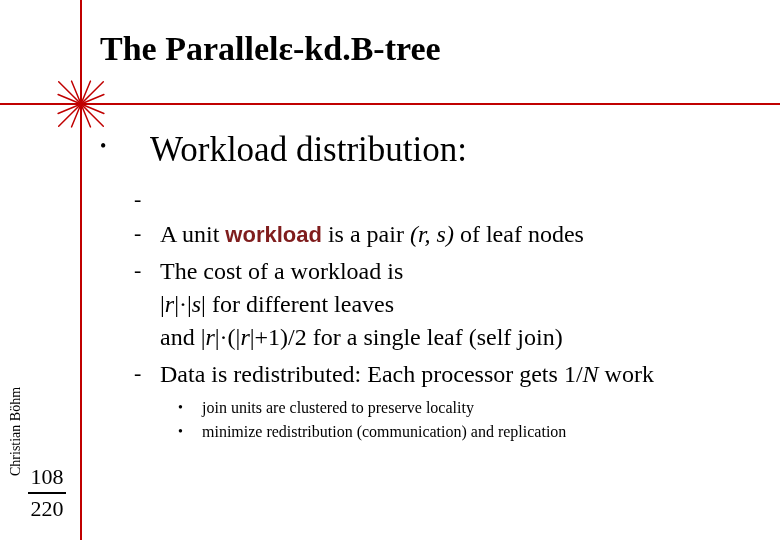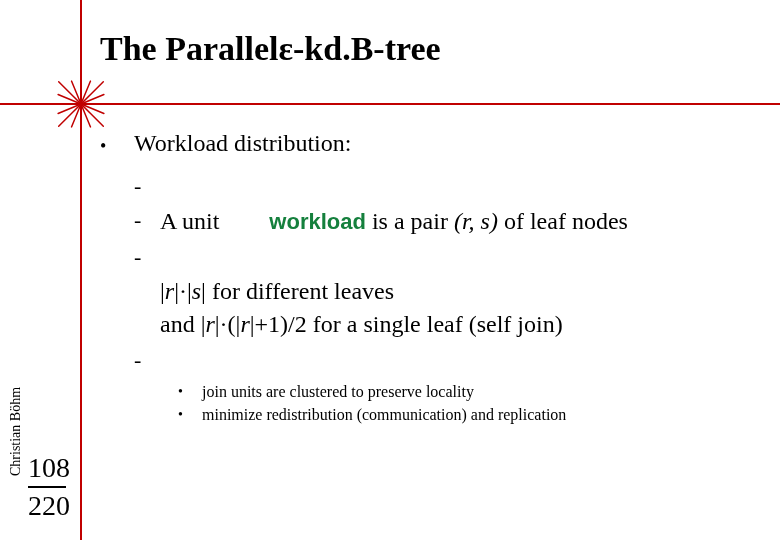--- a/index.html
+++ b/index.html
@@ -14,38 +14,38 @@
   
   .star { position: absolute; left: 50px; top: 73px; width: 62px; height: 62px; pointer-events: none; }
 
   .title { position: absolute; left: 100px; top: 30px; font-size: 34px; font-weight: bold; display: flex; align-items: baseline; flex-wrap: nowrap; }
   .title .eps { font-family: "Times New Roman", serif; }
 
   .content { position: absolute; left: 100px; top: 130px; width: 660px; }
 
   .lvl1 { display: flex; align-items: flex-start; margin-bottom: 14px; }
   .lvl1 .bullet { width: 34px; flex: 0 0 34px; font-size: 18px; padding-top: 6px; }
-  .lvl1 .text { font-size: 24px; }
+  .lvl1 .text { font-size: 35px; margin-left: 16px; }
 
   .lvl2-wrap { margin-left: 34px; }
   .lvl2 { display: flex; align-items: flex-start; margin-bottom: 4px; }
   .lvl2 .dash { width: 26px; flex: 0 0 26px; font-size: 22px; line-height: 1.35; }
   .lvl2 .text { font-size: 24px; line-height: 1.38; }
 
   .lvl3-wrap { margin-left: 78px; margin-top: 6px; }
   .lvl3 { display: flex; align-items: flex-start; margin-bottom: 2px; }
   .lvl3 .dot { width: 24px; flex: 0 0 24px; font-size: 14px; padding-top: 3px; }
   .lvl3 .text { font-size: 16px; line-height: 1.35; }
 
   .italic { font-style: italic; margin-top: 26px; }
-  .wkhl { color: #15803d; font-weight: bold; font-family: Arial, Helvetica, sans-serif; font-size: 22px; margin-left: 44px; }
+  .wkhl { color: #7f1d1d; font-weight: bold; font-family: Arial, Helvetica, sans-serif; font-size: 22px; }
 
   .author { position: absolute; left: 24px; bottom: 64px; transform: rotate(-90deg); transform-origin: left bottom; font-size: 14px; font-family: "Times New Roman", serif; white-space: nowrap; }
 
-  .pagebox { position: absolute; left: 28px; bottom: 18px; text-align: center; font-size: 28px; font-family: "Times New Roman", serif; width: 38px; }
+  .pagebox { position: absolute; left: 28px; bottom: 18px; text-align: center; font-size: 22px; font-family: "Times New Roman", serif; width: 38px; }
   .pagebox .cur { }
   .pagebox .sep { border-top: 2px solid #000; margin: 2px 0; }
   .pagebox .tot { }
 
 </style>
 </head>
 <body>
 
 <div class="slide">
 
@@ -87,28 +87,31 @@
       <div class="lvl2">
         <div class="dash">-</div>
         <div class="text">
           <span>A unit </span><span class="wkhl">workload</span><span> is a pair </span><span class="italic">(r, s)</span><span> of leaf nodes</span>
         </div>
       </div>
 
       <div class="lvl2">
         <div class="dash">-</div>
         <div class="text">
-          <br>
+          <span>The cost of a workload is</span><br>
           <span>|</span><span class="italic">r</span><span>|·|</span><span class="italic">s</span><span>| for different leaves</span><br>
           <span>and |</span><span class="italic">r</span><span>|·(|</span><span class="italic">r</span><span>|+1)/2 for a single leaf (self join)</span>
         </div>
       </div>
 
       <div class="lvl2">
         <div class="dash">-</div>
+        <div class="text">
+          <span>Data is redistributed: Each processor gets 1/</span><span class="italic">N</span><span> work</span>
+        </div>
       </div>
 
     </div>
 
     <div class="lvl3-wrap">
       <div class="lvl3">
         <div class="dot">•</div>
         <div class="text">join units are clustered to preserve locality</div>
       </div>
       <div class="lvl3">

